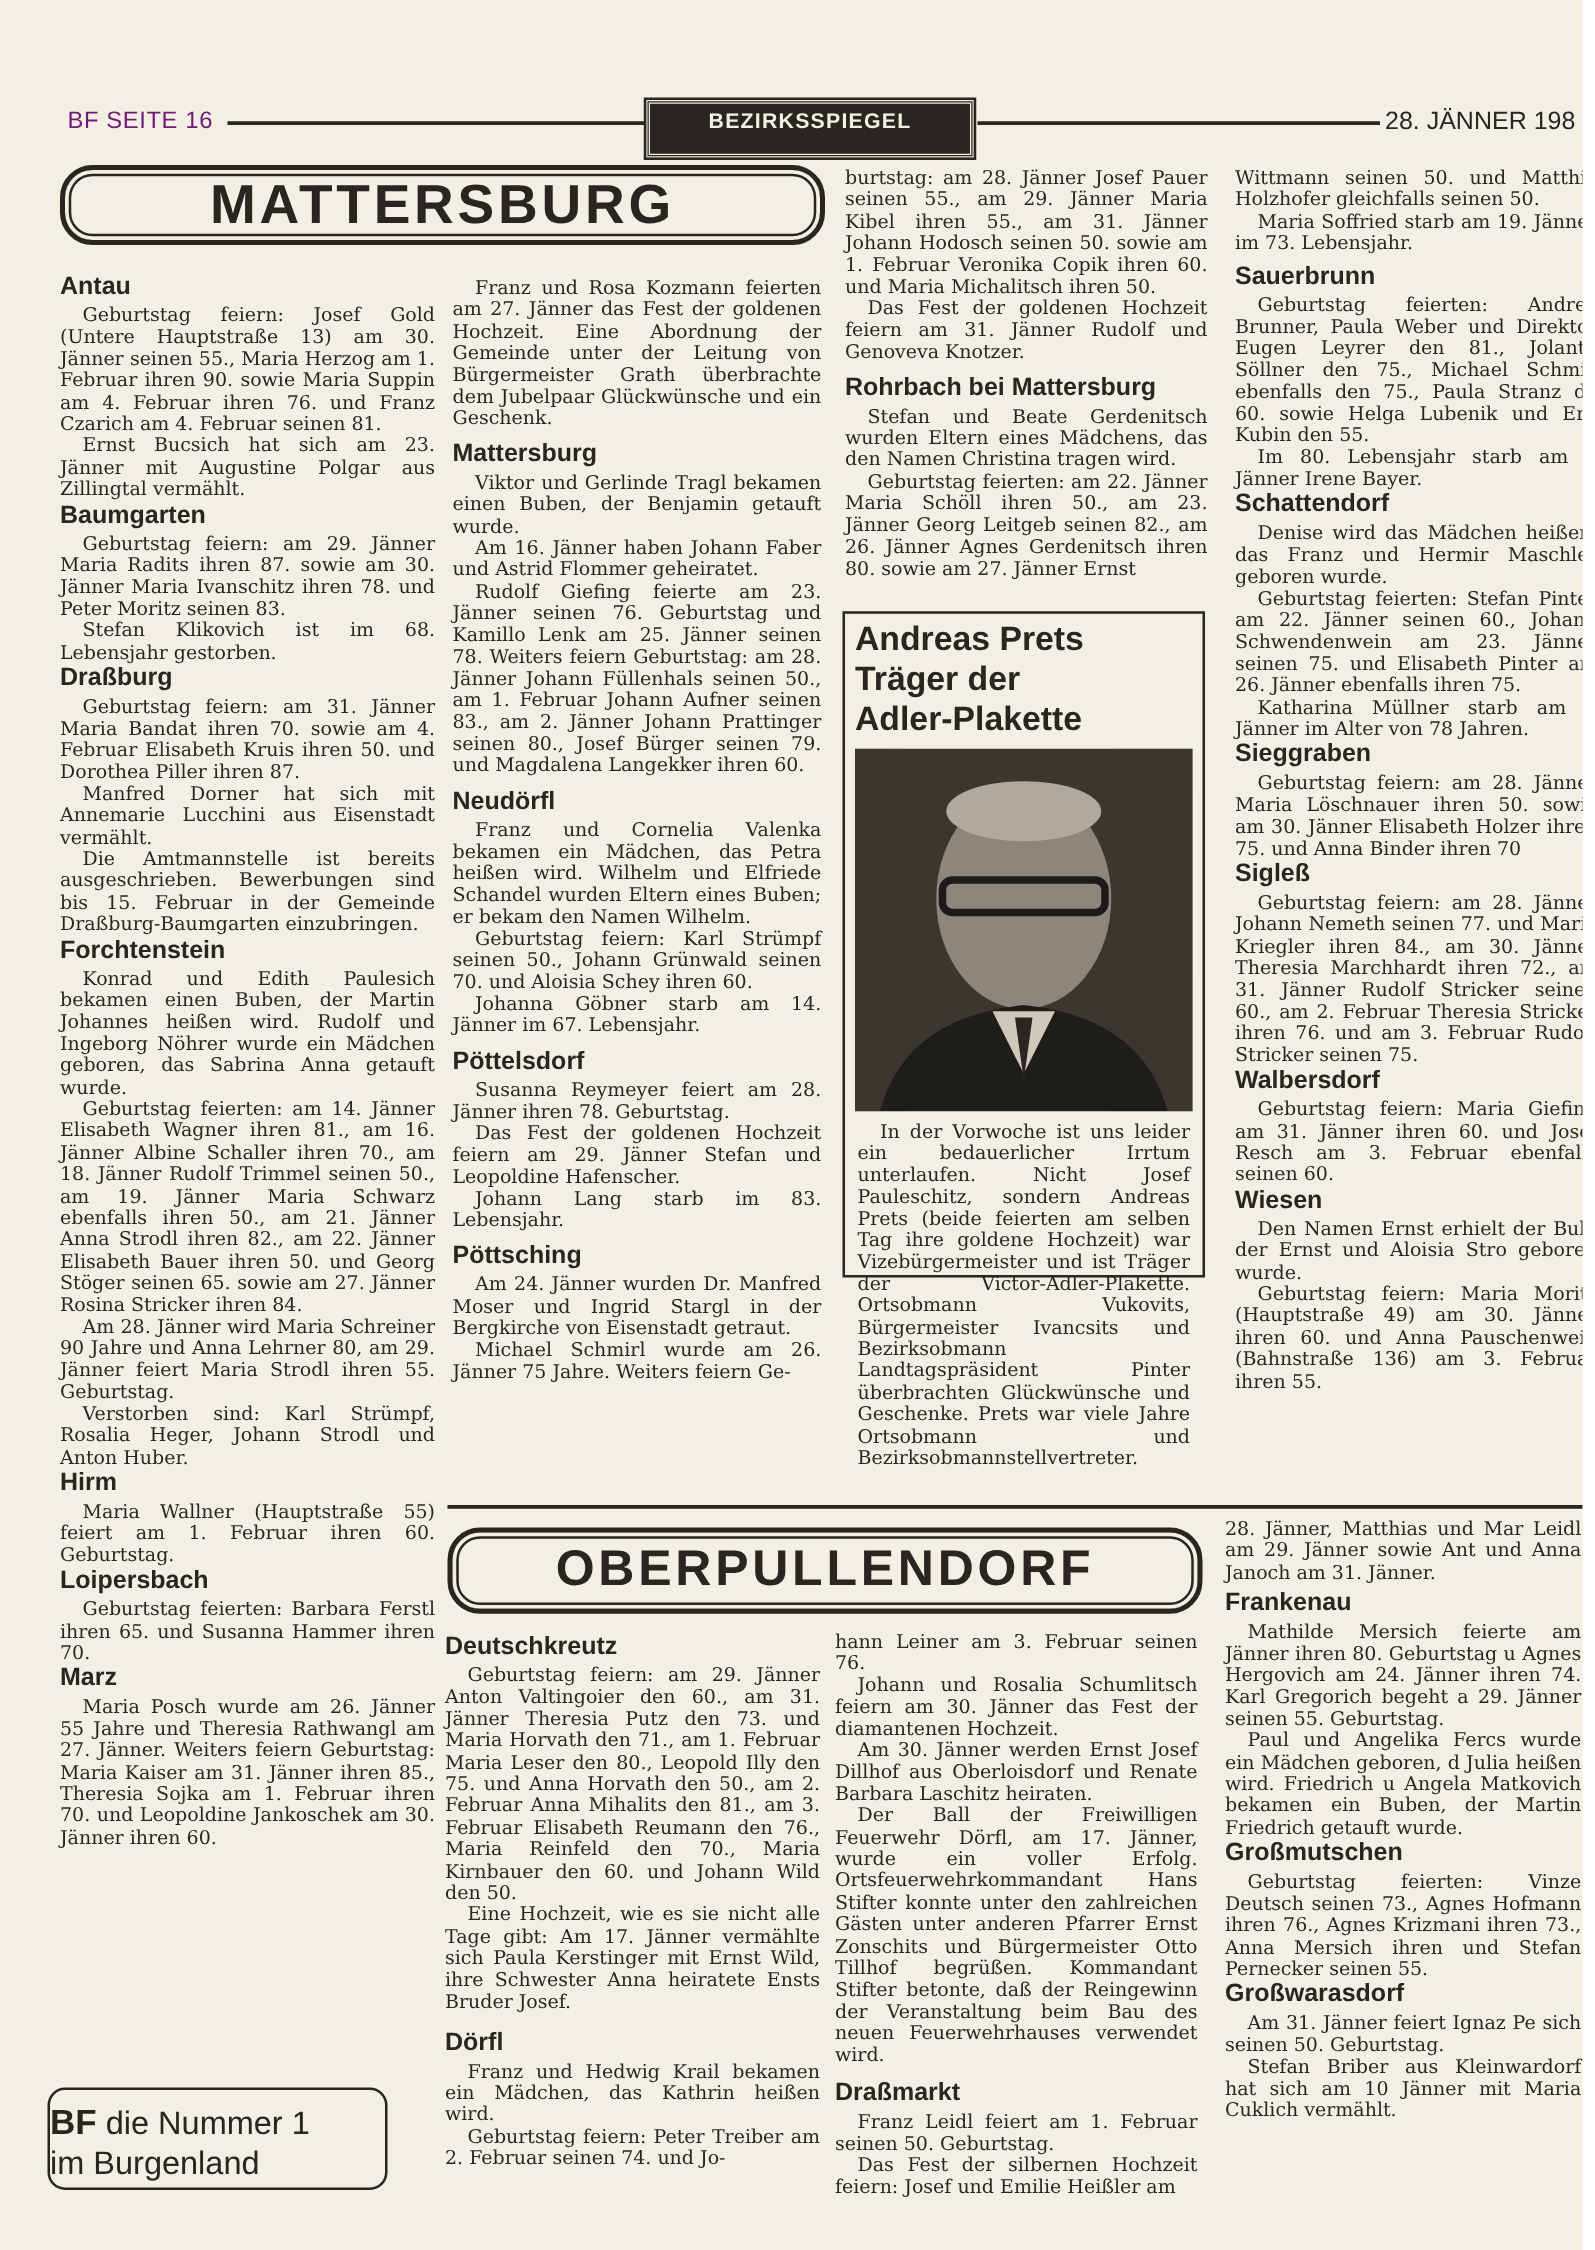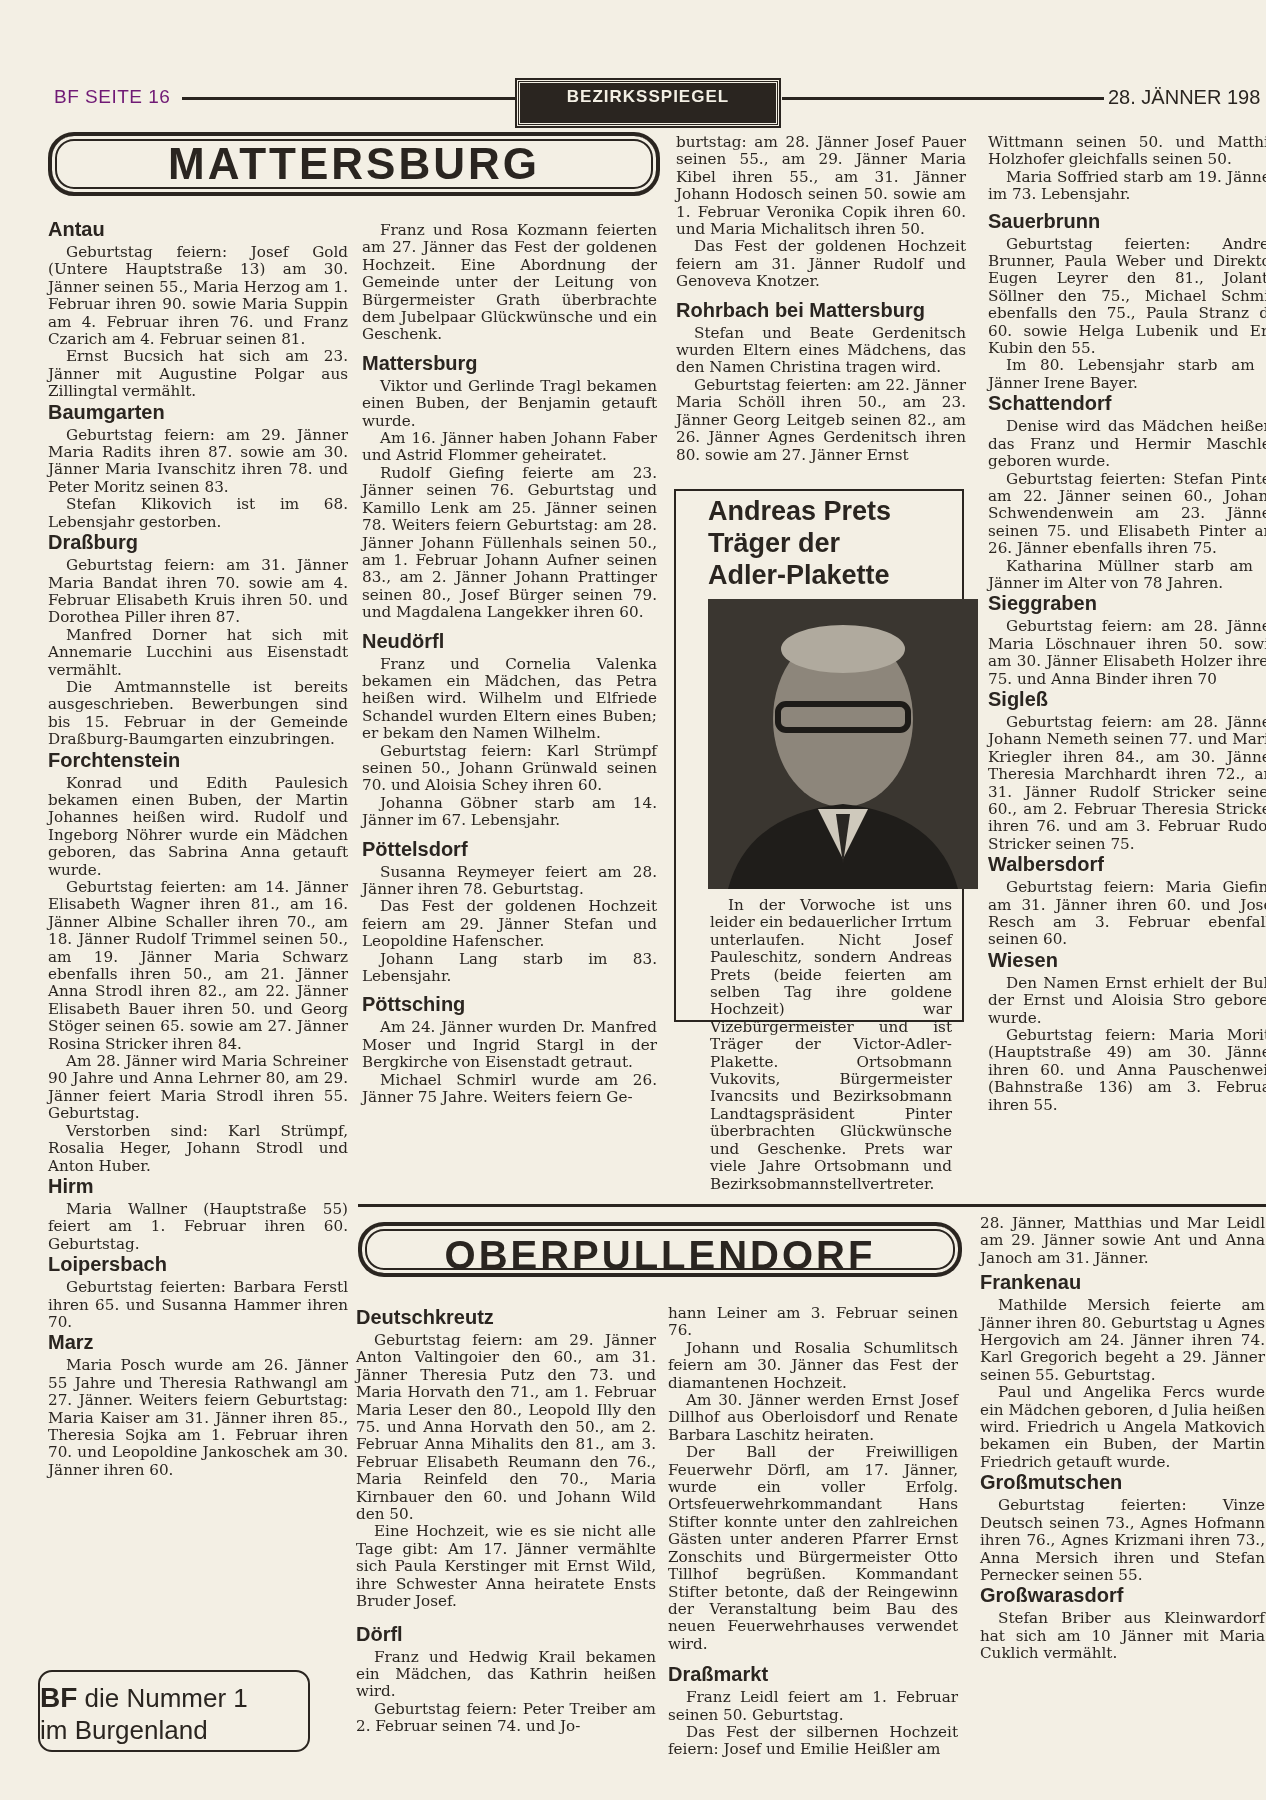--- a/index.html
+++ b/index.html
@@ -116,21 +116,21 @@
 <div class="abs col" style="left:676px; top:134px; width:290px;">
   <p class="cont">burtstag: am 28. Jänner Josef Pauer seinen 55., am 29. Jänner Maria Kibel ihren 55., am 31. Jänner Johann Hodosch seinen 50. sowie am 1. Februar Veronika Copik ihren 60. und Maria Michalitsch ihren 50.</p>
   <p>Das Fest der goldenen Hochzeit feiern am 31. Jänner Rudolf und Genoveva Knotzer.</p>
   <div style="margin-top:8px;">
     <h3>Rohrbach bei Mattersburg</h3>
     <p>Stefan und Beate Gerdenitsch wurden Eltern eines Mädchens, das den Namen Christina tragen wird.</p>
     <p>Geburtstag feierten: am 22. Jänner Maria Schöll ihren 50., am 23. Jänner Georg Leitgeb seinen 82., am 26. Jänner Agnes Gerdenitsch ihren 80. sowie am 27. Jänner Ernst</p>
   </div>
 </div>
 
-<div class="abs boxed" style="left:674px; top:489px; width:290px; height:533px;padding-left:24px;">
+<div class="abs boxed" style="left:674px; top:489px; width:290px; height:533px;">
   <div class="prets-title">
     <div>Andreas Prets</div>
     <div>Träger der</div>
     <div>Adler-Plakette</div>
   </div>
   <div class="photo" style="margin:8px 8px 0 8px; width:270px; height:290px;" title="Portrait photo of Andreas Prets">
     <svg width="270" height="290" viewBox="0 0 270 290">
       <rect width="270" height="290" fill="#3a3630"></rect>
       <ellipse cx="135" cy="120" rx="70" ry="88" fill="#8d867b"></ellipse>
       <rect x="70" y="105" width="130" height="26" rx="8" fill="none" stroke="#1d1b18" stroke-width="6"></rect>
@@ -173,21 +173,21 @@
   </div>
   <div>
     <h3>Wiesen</h3>
     <p>Den Namen Ernst erhielt der Bub, der Ernst und Aloisia Stro geboren wurde.</p>
     <p>Geburtstag feiern: Maria Moritz (Hauptstraße 49) am 30. Jänner ihren 60. und Anna Pauschenwein (Bahnstraße 136) am 3. Februar ihren 55.</p>
   </div>
 </div>
 
 <div class="abs rule" style="left:358px; top:1204px; width:918px;"></div>
 
-<div class="abs title-box" style="left:358px; top:1222px; width:604px; height:55px; font-size:40px; line-height:58px; letter-spacing:3px;">
+<div class="abs title-box" style="left:358px; top:1222px; width:604px; height:69px; font-size:40px; line-height:58px; letter-spacing:3px;">
   <span>OBERPULLENDORF</span>
 </div>
 
 <div class="abs col" style="left:356px; top:1306px; width:300px;">
   <div>
     <h3>Deutschkreutz</h3>
     <p>Geburtstag feiern: am 29. Jänner Anton Valtingoier den 60., am 31. Jänner Theresia Putz den 73. und Maria Horvath den 71., am 1. Februar Maria Leser den 80., Leopold Illy den 75. und Anna Horvath den 50., am 2. Februar Anna Mihalits den 81., am 3. Februar Elisabeth Reumann den 76., Maria Reinfeld den 70., Maria Kirnbauer den 60. und Johann Wild den 50.</p>
     <p>Eine Hochzeit, wie es sie nicht alle Tage gibt: Am 17. Jänner vermählte sich Paula Kerstinger mit Ernst Wild, ihre Schwester Anna heiratete Ensts Bruder Josef.</p>
   </div>
   <div style="margin-top:12px;">
@@ -215,17 +215,18 @@
     <h3>Frankenau</h3>
     <p>Mathilde Mersich feierte am Jänner ihren 80. Geburtstag u Agnes Hergovich am 24. Jänner ihren 74. Karl Gregorich begeht a 29. Jänner seinen 55. Geburtstag.</p>
     <p>Paul und Angelika Fercs wurde ein Mädchen geboren, d Julia heißen wird. Friedrich u Angela Matkovich bekamen ein Buben, der Martin Friedrich getauft wurde.</p>
   </div>
   <div>
     <h3>Großmutschen</h3>
     <p>Geburtstag feierten: Vinze Deutsch seinen 73., Agnes Hofmann ihren 76., Agnes Krizmani ihren 73., Anna Mersich ihren und Stefan Pernecker seinen 55.</p>
   </div>
   <div>
     <h3>Großwarasdorf</h3>
+    <p>Am 31. Jänner feiert Ignaz Pe sich seinen 50. Geburtstag.</p>
     <p>Stefan Briber aus Kleinwardorf hat sich am 10 Jänner mit Maria Cuklich vermählt.</p>
   </div>
 </div>
 
 <div class="abs" style="left:1266px; top:0; width:10px; height:1800px; background:#ffffff;"></div>
 
 </body></html>

